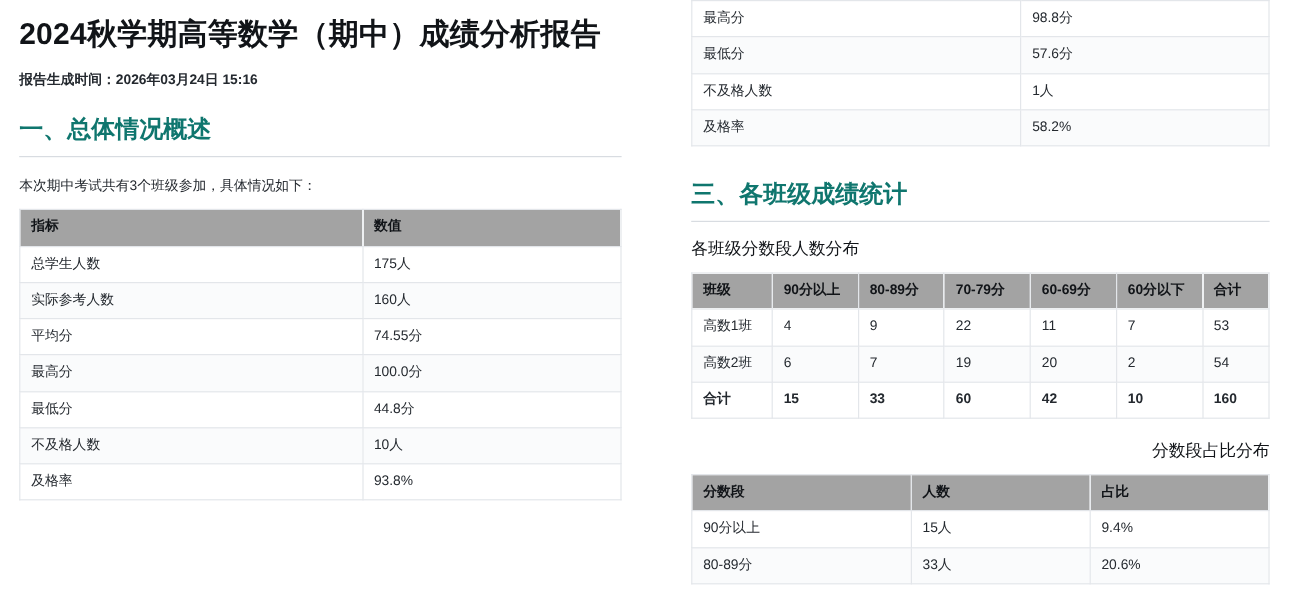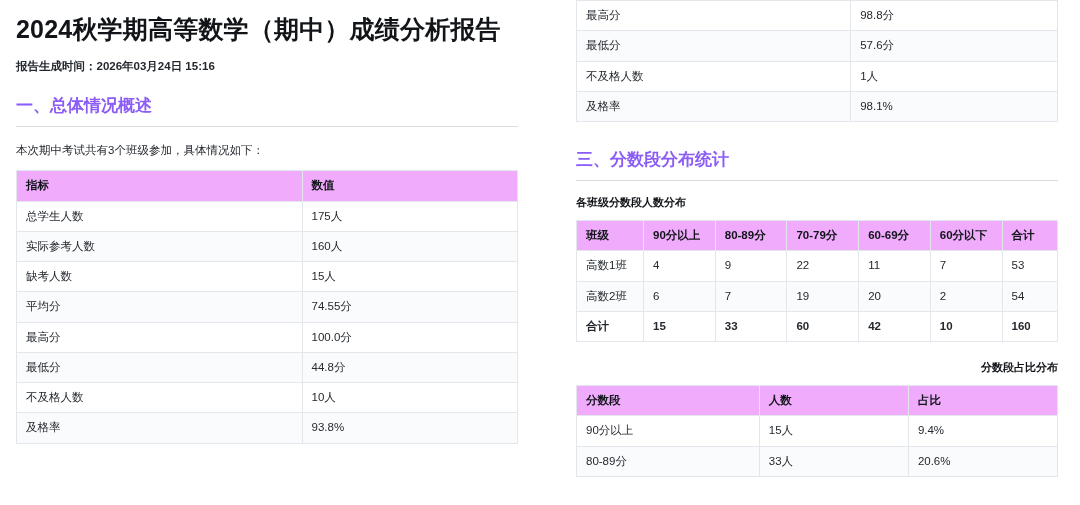--- a/index.html
+++ b/index.html
@@ -40,30 +40,30 @@
   }
   .gen-time {
     font-size: 11.5px;
     font-weight: bold;
     margin: 0 0 20px 0;
     color: #24292f;
   }
   .gen-time .value { font-weight: bold; }
 
   h2.sec {
-    font-size: 17px;
+    font-size: 20px;
     font-weight: bold;
     margin: 0 0 10px 0;
     padding: 0 0 9px 0;
     border-bottom: 1px solid #d8dce1;
-    color: #8b5cf6;
+    color: #0f766e;
   }
   h3.sub {
-    font-size: 11px;
-    font-weight: bold;
+    font-size: 14px;
+    font-weight: normal;
     margin: 16px 0 10px 0;
     color: #111418;
   }
   p.para {
     font-size: 11.5px;
     margin: 16px 0 12px 0;
     color: #24292f;
   }
 
   table.tbl {
@@ -76,21 +76,21 @@
   table.tbl th, table.tbl td {
     border: 1px solid #e3e6ea;
     padding: 6px 9px;
     text-align: left;
     line-height: 1.5;
     color: #24292f;
     white-space: nowrap;
     overflow: hidden;
   }
   table.tbl thead th {
-    background: #f0abfc;
+    background: #a3a3a3;
     font-weight: bold;
     color: #111418;
   }
   table.tbl tbody tr:nth-child(even) td {
     background: #fafbfc;
   }
   table.tbl tbody tr.total-row td {
     font-weight: bold;
     background: #ffffff;
   }
@@ -142,24 +142,20 @@
       <tbody>
         <tr>
           <td>总学生人数</td>
           <td>175人</td>
         </tr>
         <tr>
           <td>实际参考人数</td>
           <td>160人</td>
         </tr>
         <tr>
-          <td>缺考人数</td>
-          <td>15人</td>
-        </tr>
-        <tr>
           <td>平均分</td>
           <td>74.55分</td>
         </tr>
         <tr>
           <td>最高分</td>
           <td>100.0分</td>
         </tr>
         <tr>
           <td>最低分</td>
           <td>44.8分</td>
@@ -193,26 +189,26 @@
         <tr>
           <td>最低分</td>
           <td>57.6分</td>
         </tr>
         <tr>
           <td>不及格人数</td>
           <td>1人</td>
         </tr>
         <tr>
           <td>及格率</td>
-          <td>98.1%</td>
-        </tr>
-      </tbody>
-    </table>
-
-    <h2 class="sec" style="margin-top:26px;">三、分数段分布统计</h2>
+          <td>58.2%</td>
+        </tr>
+      </tbody>
+    </table>
+
+    <h2 class="sec" style="margin-top:26px;">三、各班级成绩统计</h2>
 
     <h3 class="sub" style="margin-top:14px;">各班级分数段人数分布</h3>
 
     <table class="tbl t-dist">
       <colgroup>
           <col class="c1">
           <col class="cx">
           <col class="cx">
           <col class="cx">
           <col class="cx">

